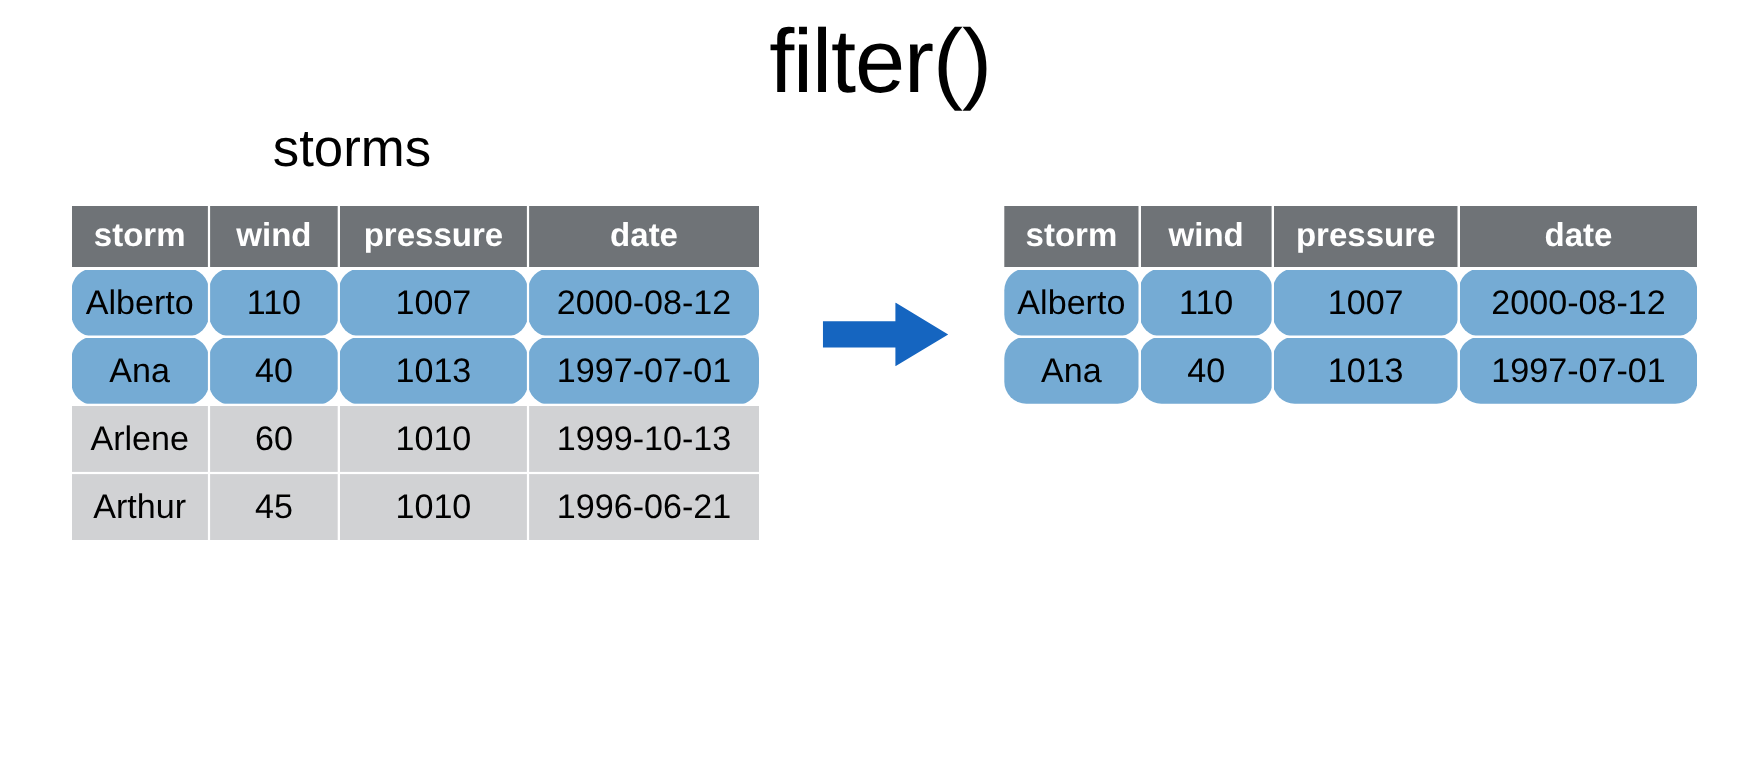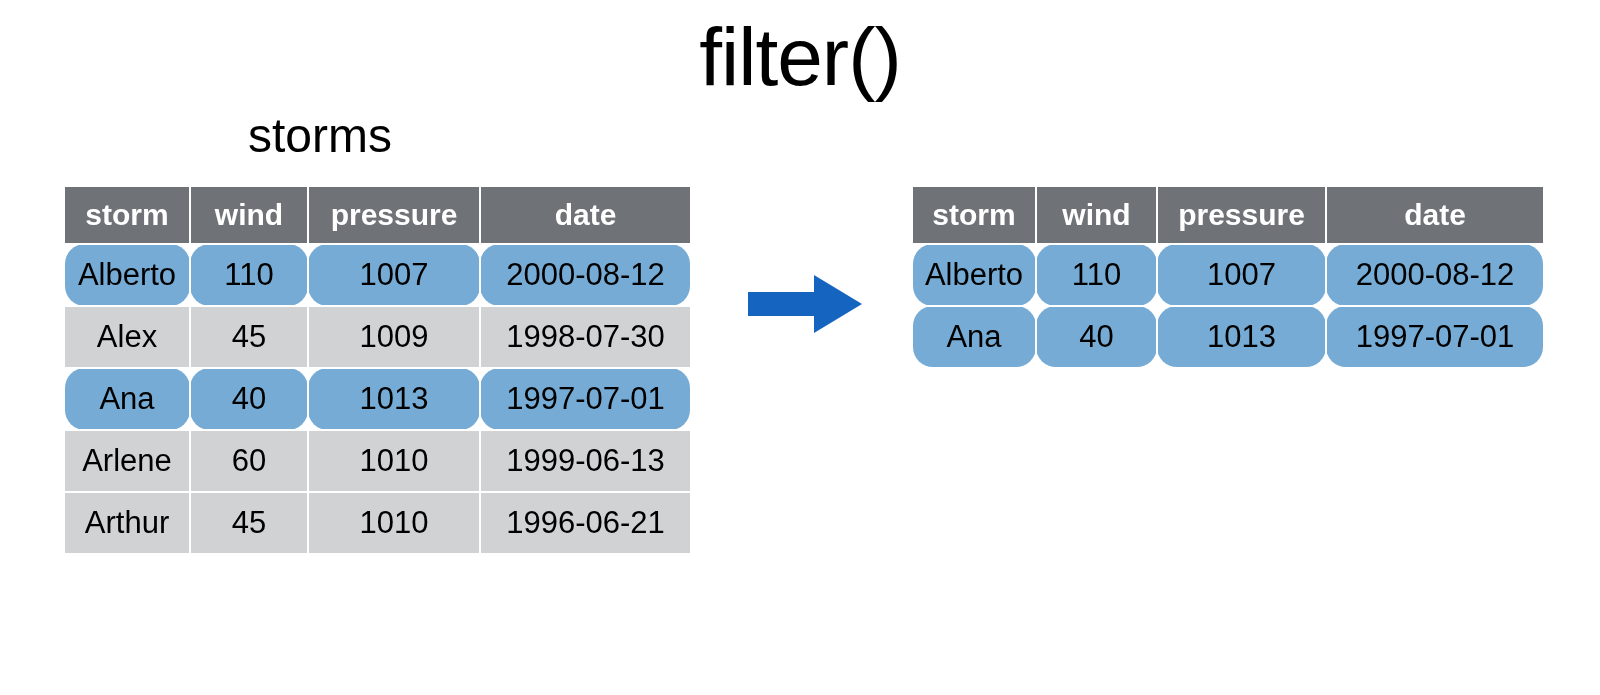--- a/index.html
+++ b/index.html
@@ -144,37 +144,31 @@
       <th>date</th>
     </tr>
   </thead>
   <tbody>
     <tr class="row-blue">
       <td>Alberto</td>
       <td>110</td>
       <td>1007</td>
       <td>2000-08-12</td>
     </tr>
-    <tr class="row-gray">
-      <td>Alex</td>
-      <td>45</td>
-      <td>1009</td>
-      <td>1998-07-30</td>
-    </tr>
     <tr class="row-blue">
       <td>Ana</td>
       <td>40</td>
       <td>1013</td>
       <td>1997-07-01</td>
     </tr>
     <tr class="row-gray">
       <td>Arlene</td>
       <td>60</td>
       <td>1010</td>
-      <td>1999-06-13</td>
+      <td>1999-10-13</td>
     </tr>
     <tr class="row-gray">
       <td>Arthur</td>
       <td>45</td>
       <td>1010</td>
       <td>1996-06-21</td>
     </tr>
   </tbody>
 </table>
 

